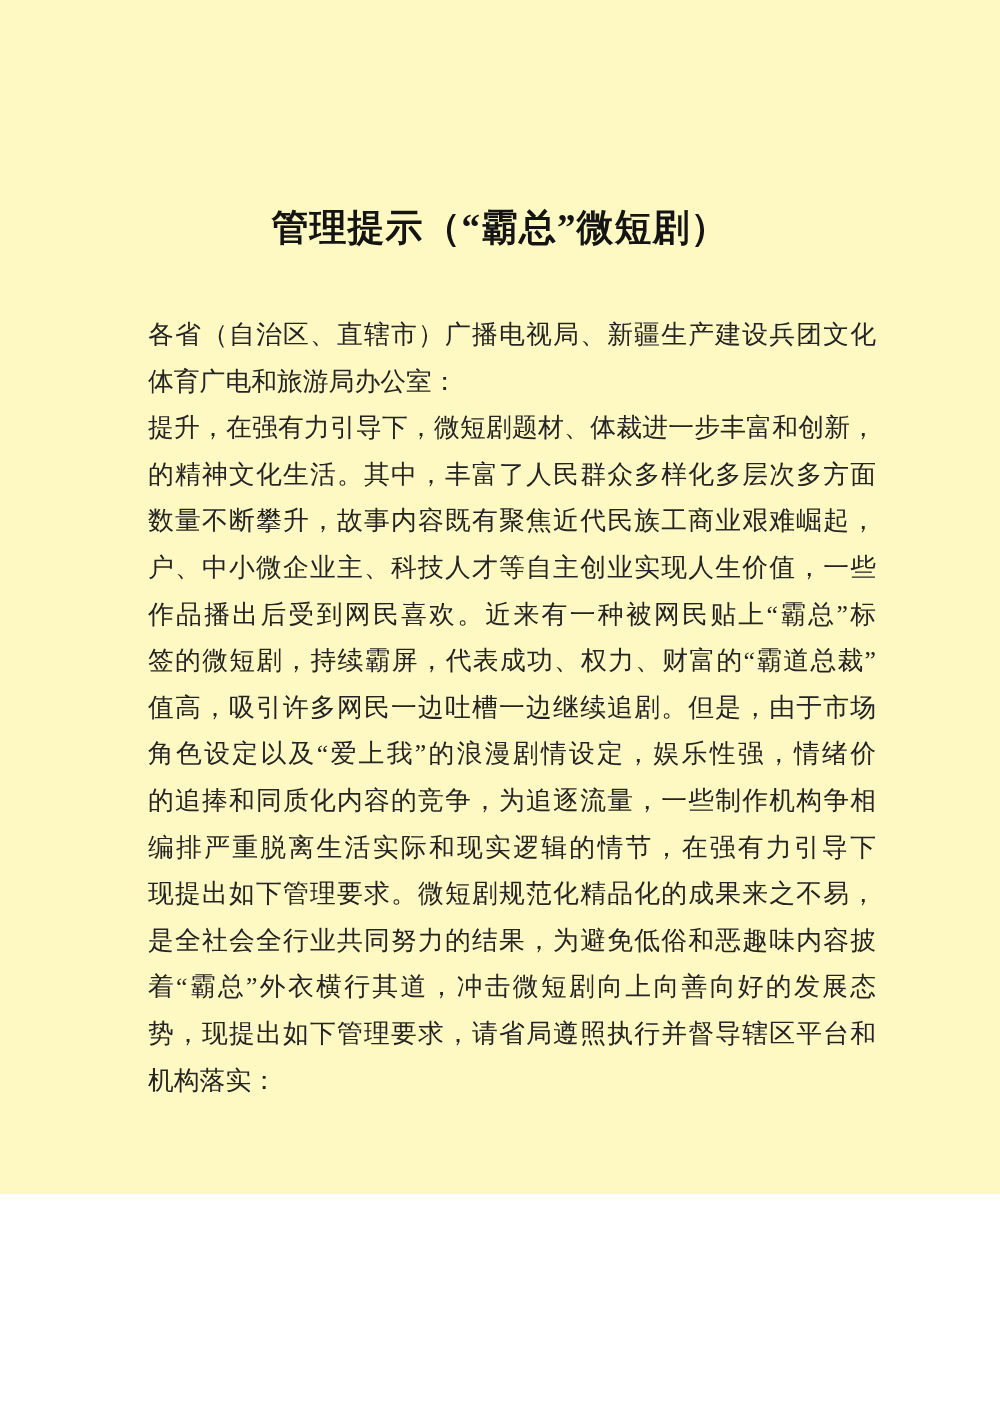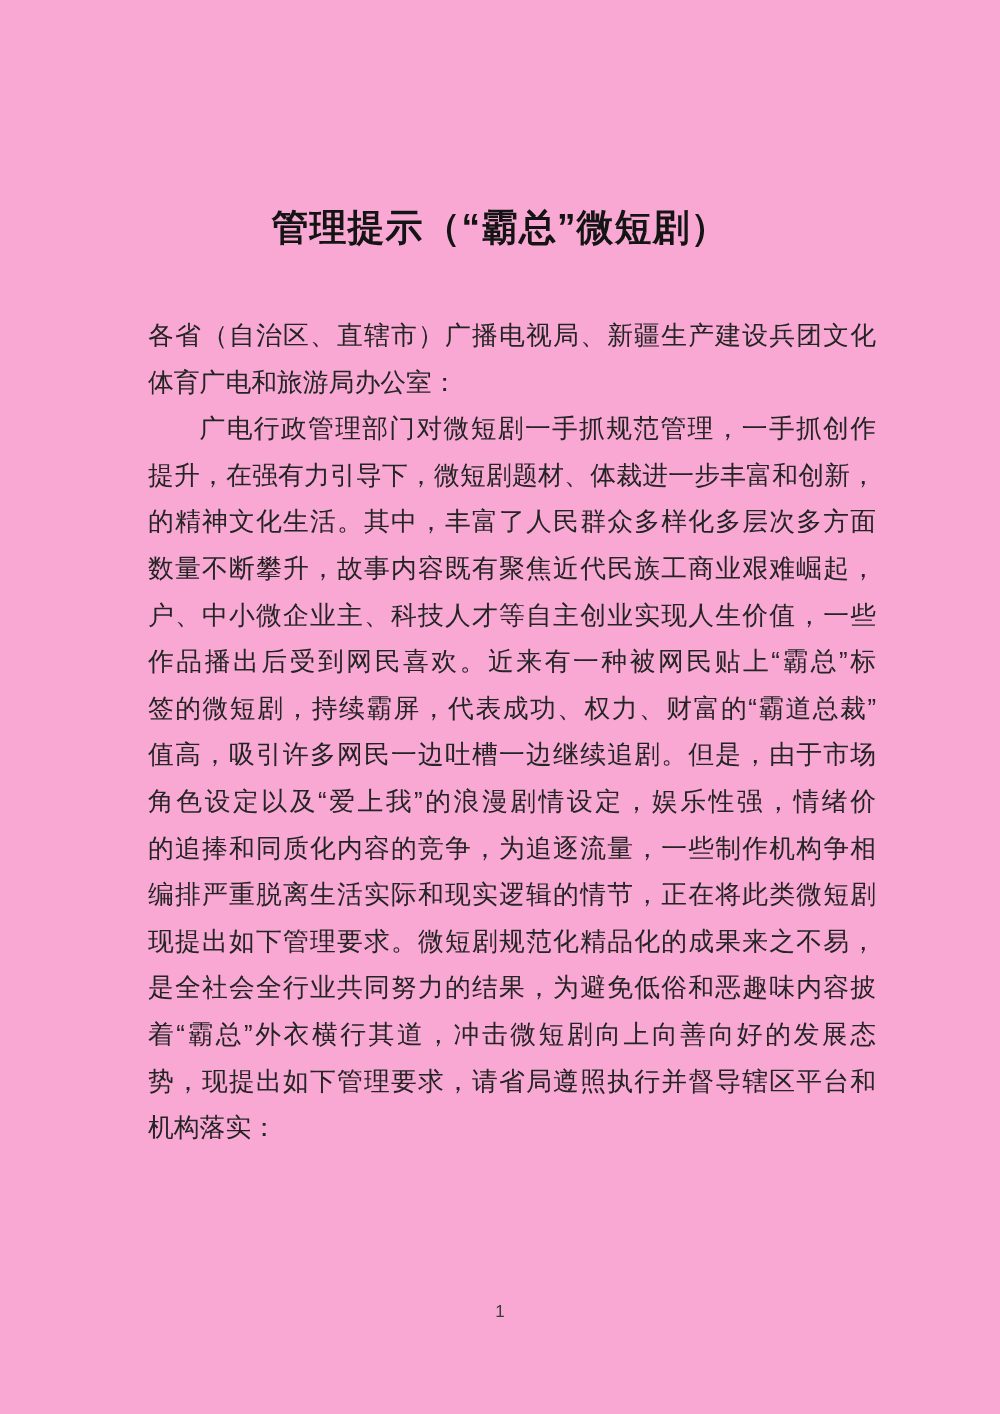--- a/index.html
+++ b/index.html
@@ -3,24 +3,24 @@
 <meta charset="utf-8">
 <style>
   html, body {
     margin: 0;
     padding: 0;
     background: #ffffff;
   }
   .page {
     position: relative;
     width: 1000px;
-    height: 1414px;
-    background: #f9a8d4;
+    height: 1194px;
+    background: #fef9c3;
     overflow: hidden;
-    font-family: Liberation Sans, sans-serif;
+    font-family: Liberation Serif, serif;
     color: #1f1f1f;
   }
   .doc-title {
     position: absolute;
     top: 204px;
     left: 0;
     width: 100%;
     margin: 0;
     text-align: center;
     font-size: 37px;
@@ -64,31 +64,30 @@
 </head>
 <body>
 
 <div class="page">
 
   <h1 class="doc-title">管理提示（“霸总”微短剧）</h1>
 
   <div class="doc-body">
     <div class="line">各省（自治区、直辖市）广播电视局、新疆生产建设兵团文化</div>
     <div class="line para-end">体育广电和旅游局办公室：</div>
-    <div class="line indent">广电行政管理部门对微短剧一手抓规范管理，一手抓创作</div>
     <div class="line">提升，在强有力引导下，微短剧题材、体裁进一步丰富和创新，</div>
     <div class="line">的精神文化生活。其中，丰富了人民群众多样化多层次多方面</div>
     <div class="line">数量不断攀升，故事内容既有聚焦近代民族工商业艰难崛起，</div>
     <div class="line">户、中小微企业主、科技人才等自主创业实现人生价值，一些</div>
     <div class="line">作品播出后受到网民喜欢。近来有一种被网民贴上“霸总”标</div>
     <div class="line">签的微短剧，持续霸屏，代表成功、权力、财富的“霸道总裁”</div>
     <div class="line">值高，吸引许多网民一边吐槽一边继续追剧。但是，由于市场</div>
     <div class="line">角色设定以及“爱上我”的浪漫剧情设定，娱乐性强，情绪价</div>
     <div class="line">的追捧和同质化内容的竞争，为追逐流量，一些制作机构争相</div>
-    <div class="line">编排严重脱离生活实际和现实逻辑的情节，正在将此类微短剧</div>
+    <div class="line">编排严重脱离生活实际和现实逻辑的情节，在强有力引导下</div>
     <div class="line">现提出如下管理要求。微短剧规范化精品化的成果来之不易，</div>
     <div class="line">是全社会全行业共同努力的结果，为避免低俗和恶趣味内容披</div>
     <div class="line">着“霸总”外衣横行其道，冲击微短剧向上向善向好的发展态</div>
     <div class="line">势，现提出如下管理要求，请省局遵照执行并督导辖区平台和</div>
     <div class="line para-end">机构落实：</div>
   </div>
 
   <div class="page-number">1</div>
 
 </div>

